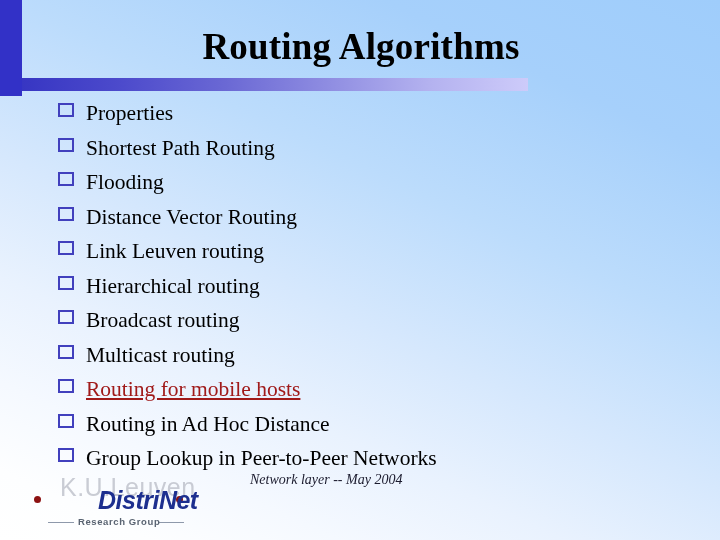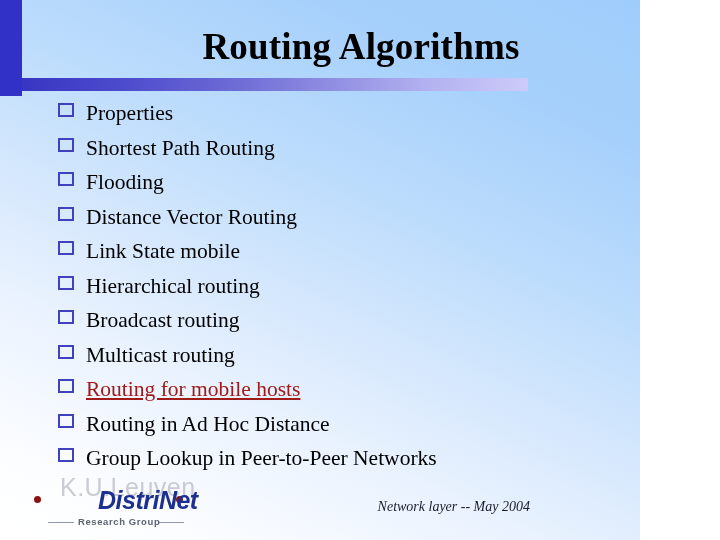--- a/index.html
+++ b/index.html
@@ -6,21 +6,21 @@
     margin: 0;
     padding: 0;
     background: #ffffff;
   }
   body {
     font-family: "Liberation Serif", serif;
   }
 
   #slide {
     position: relative;
-    width: 640px;
+    width: 720px;
     height: 540px;
     overflow: hidden;
     
     background:
       linear-gradient(205deg,
         #9fcdfb 0%,
         #a6d0fb 18%,
         #bcdcfc 38%,
         #d6e8fd 56%,
         #e9f2fe 70%,
@@ -102,23 +102,23 @@
   }
   .bullet-text.accent {
     color: #a01a1a;
     text-decoration: underline;
   }
 
   
   #footer {
     position: absolute;
     left: 250px;
-    top: 498px;
+    top: 471px;
     width: 280px;
-    text-align: right;
+    text-align: left;
     font-family: "Liberation Serif", serif;
     font-style: italic;
     font-size: 14px;
     line-height: 18px;
     color: #1b1b2e;
   }
 
   
   #logo {
     position: absolute;
@@ -210,21 +210,21 @@
       <span class="bullet-text">Flooding</span>
     </div>
 
     <div class="bullet-row">
       <span class="bullet-mark"></span>
       <span class="bullet-text">Distance Vector Routing</span>
     </div>
 
     <div class="bullet-row">
       <span class="bullet-mark"></span>
-      <span class="bullet-text">Link State mobile</span>
+      <span class="bullet-text">Link Leuven routing</span>
     </div>
 
     <div class="bullet-row">
       <span class="bullet-mark"></span>
       <span class="bullet-text">Hierarchical routing</span>
     </div>
 
     <div class="bullet-row">
       <span class="bullet-mark"></span>
       <span class="bullet-text">Broadcast routing</span>

